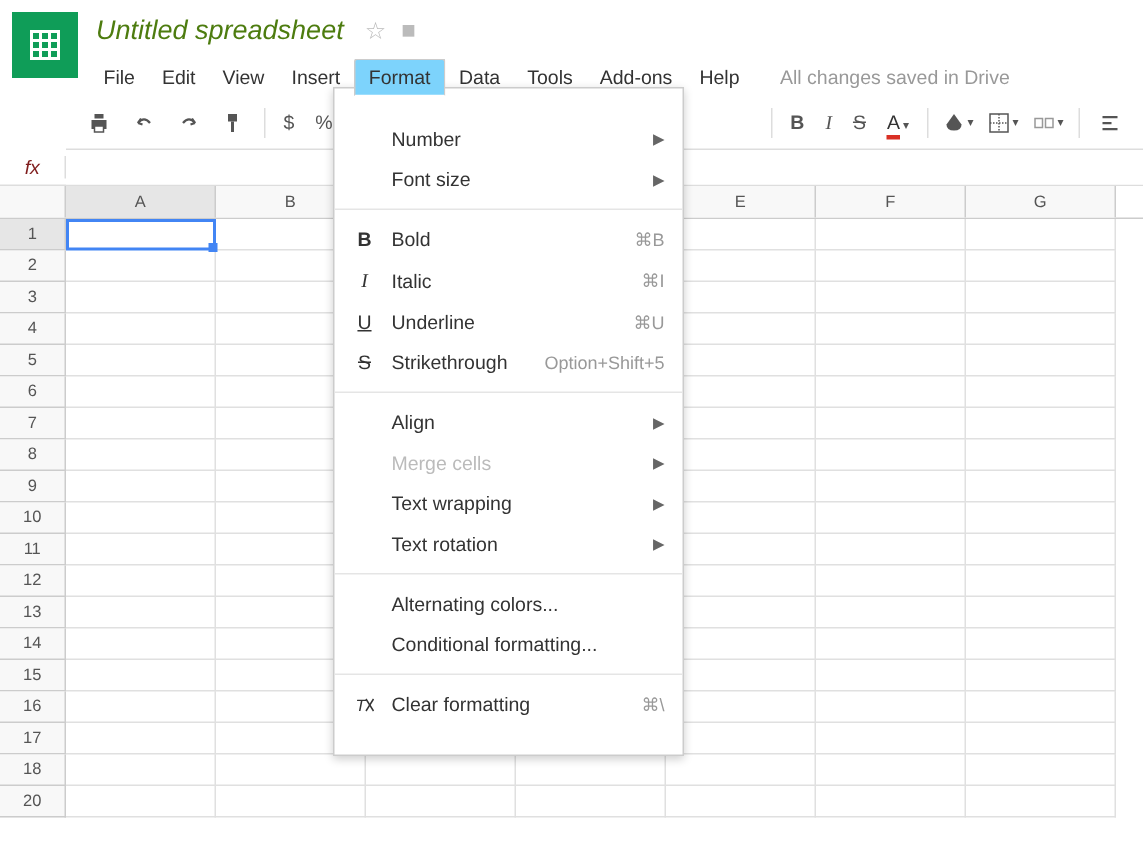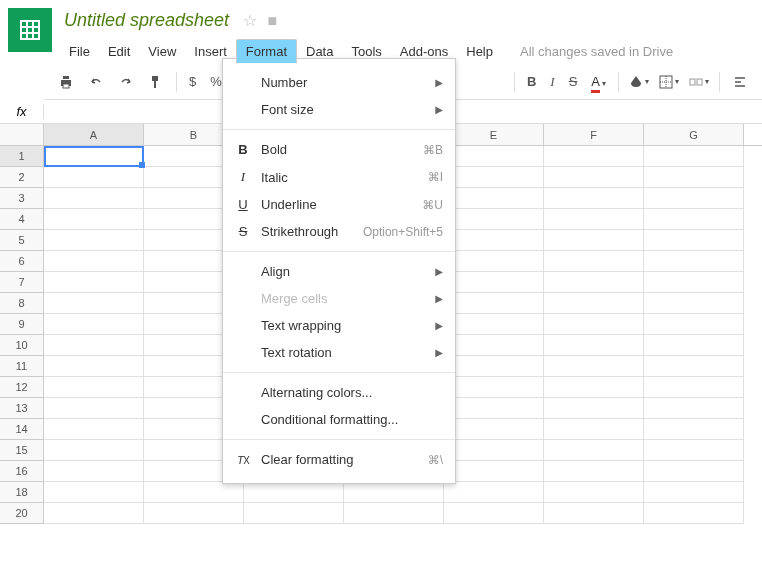--- a/index.html
+++ b/index.html
@@ -13,34 +13,34 @@
 .star-icon, .folder-icon { color: #bbb; font-size: 16px; cursor: pointer; }
 .menubar { display: flex; gap: 0; margin-top: 6px; align-items: center; }
 .menu-item { padding: 4px 9px; cursor: pointer; color: #333; font-size: 13px; }
 .menu-item.active { border: 1px solid #ccc; border-bottom: 1px solid #fff; background: #7dd3fc; border-radius: 2px 2px 0 0; position: relative; z-index: 101; }
 .save-status { color: #999; margin-left: 18px; font-size: 13px; }
 .toolbar { display: flex; align-items: center; padding: 6px 8px; border-bottom: 1px solid #ddd; gap: 2px; height: 36px; margin-left: 44px; }
 .tb-btn { width: 28px; height: 26px; display: flex; align-items: center; justify-content: center; cursor: pointer; color: #555; border-radius: 2px; }
 .tb-sep { width: 1px; height: 20px; background: #ddd; margin: 0 4px; }
 .tb-text { padding: 0 6px; color: #555; cursor: pointer; font-size: 13px; }
 .formula-bar { display: flex; align-items: center; border-bottom: 1px solid #ddd; height: 24px; }
-.fx-label { width: 44px; text-align: center; font-style: italic; color: #000000; border-right: 1px solid #ddd; font-size: 13px; }
+.fx-label { width: 44px; text-align: center; font-style: italic; color: #7f1d1d; border-right: 1px solid #ddd; font-size: 13px; }
 .fx-input { flex: 1; border: none; outline: none; padding: 0 6px; height: 100%; }
 .grid-area { position: relative; }
 .col-headers { display: flex; height: 22px; border-bottom: 1px solid #ccc; }
 .corner { width: 44px; background: #f8f8f8; border-right: 1px solid #ccc; }
 .col-h { width: 100px; text-align: center; background: #f8f8f8; border-right: 1px solid #ccc; font-size: 11px; color: #555; line-height: 22px; }
 .col-h.sel { background: #e6e6e6; }
 .row { display: flex; height: 21px; }
 .row-h { width: 44px; text-align: center; background: #f8f8f8; border-right: 1px solid #ccc; border-bottom: 1px solid #ccc; font-size: 11px; color: #555; line-height: 21px; }
 .row-h.sel { background: #e6e6e6; }
 .cell { width: 100px; border-right: 1px solid #e0e0e0; border-bottom: 1px solid #e0e0e0; }
 .cell.active { border: 2px solid #4285f4; position: relative; }
 .cell.active::after { content: ''; position: absolute; right: -3px; bottom: -3px; width: 6px; height: 6px; background: #4285f4; }
-.dropdown { position: absolute; left: 222px; top: 58px; width: 234px; background: #fff; border: 1px solid #ccc; box-shadow: 0 2px 6px rgba(0,0,0,0.2); z-index: 100; padding: 10px 0; }
+.dropdown { position: absolute; left: 222px; top: 58px; width: 234px; background: #fff; border: 1px solid #ccc; box-shadow: 0 2px 6px rgba(0,0,0,0.2); z-index: 100; padding: 20px 0; }
 .dd-item { display: flex; align-items: center; padding: 6px 12px 6px 10px; cursor: pointer; font-size: 13px; color: #333; }
 .dd-item.disabled { color: #bbb; cursor: default; }
 .dd-icon { width: 20px; display: inline-flex; justify-content: center; margin-right: 8px; font-size: 13px; color: #333; }
 .dd-label { flex: 1; }
 .dd-shortcut { color: #999; font-size: 12px; }
 .dd-arrow { color: #666; font-size: 10px; }
 .dd-sep { height: 1px; background: #e5e5e5; margin: 6px 0; }
 .bold-i { font-weight: bold; }
 .italic-i { font-style: italic; font-family: serif; }
 .underline-i { text-decoration: underline; }
@@ -321,20 +321,30 @@
         <div class="row-h">16</div>
         <div class="cell"></div>
         <div class="cell"></div>
         <div class="cell"></div>
         <div class="cell"></div>
         <div class="cell"></div>
         <div class="cell"></div>
         <div class="cell"></div>
       </div>
       <div class="row">
+        <div class="row-h">17</div>
+        <div class="cell"></div>
+        <div class="cell"></div>
+        <div class="cell"></div>
+        <div class="cell"></div>
+        <div class="cell"></div>
+        <div class="cell"></div>
+        <div class="cell"></div>
+      </div>
+      <div class="row">
         <div class="row-h">18</div>
         <div class="cell"></div>
         <div class="cell"></div>
         <div class="cell"></div>
         <div class="cell"></div>
         <div class="cell"></div>
         <div class="cell"></div>
         <div class="cell"></div>
       </div>
       <div class="row">

